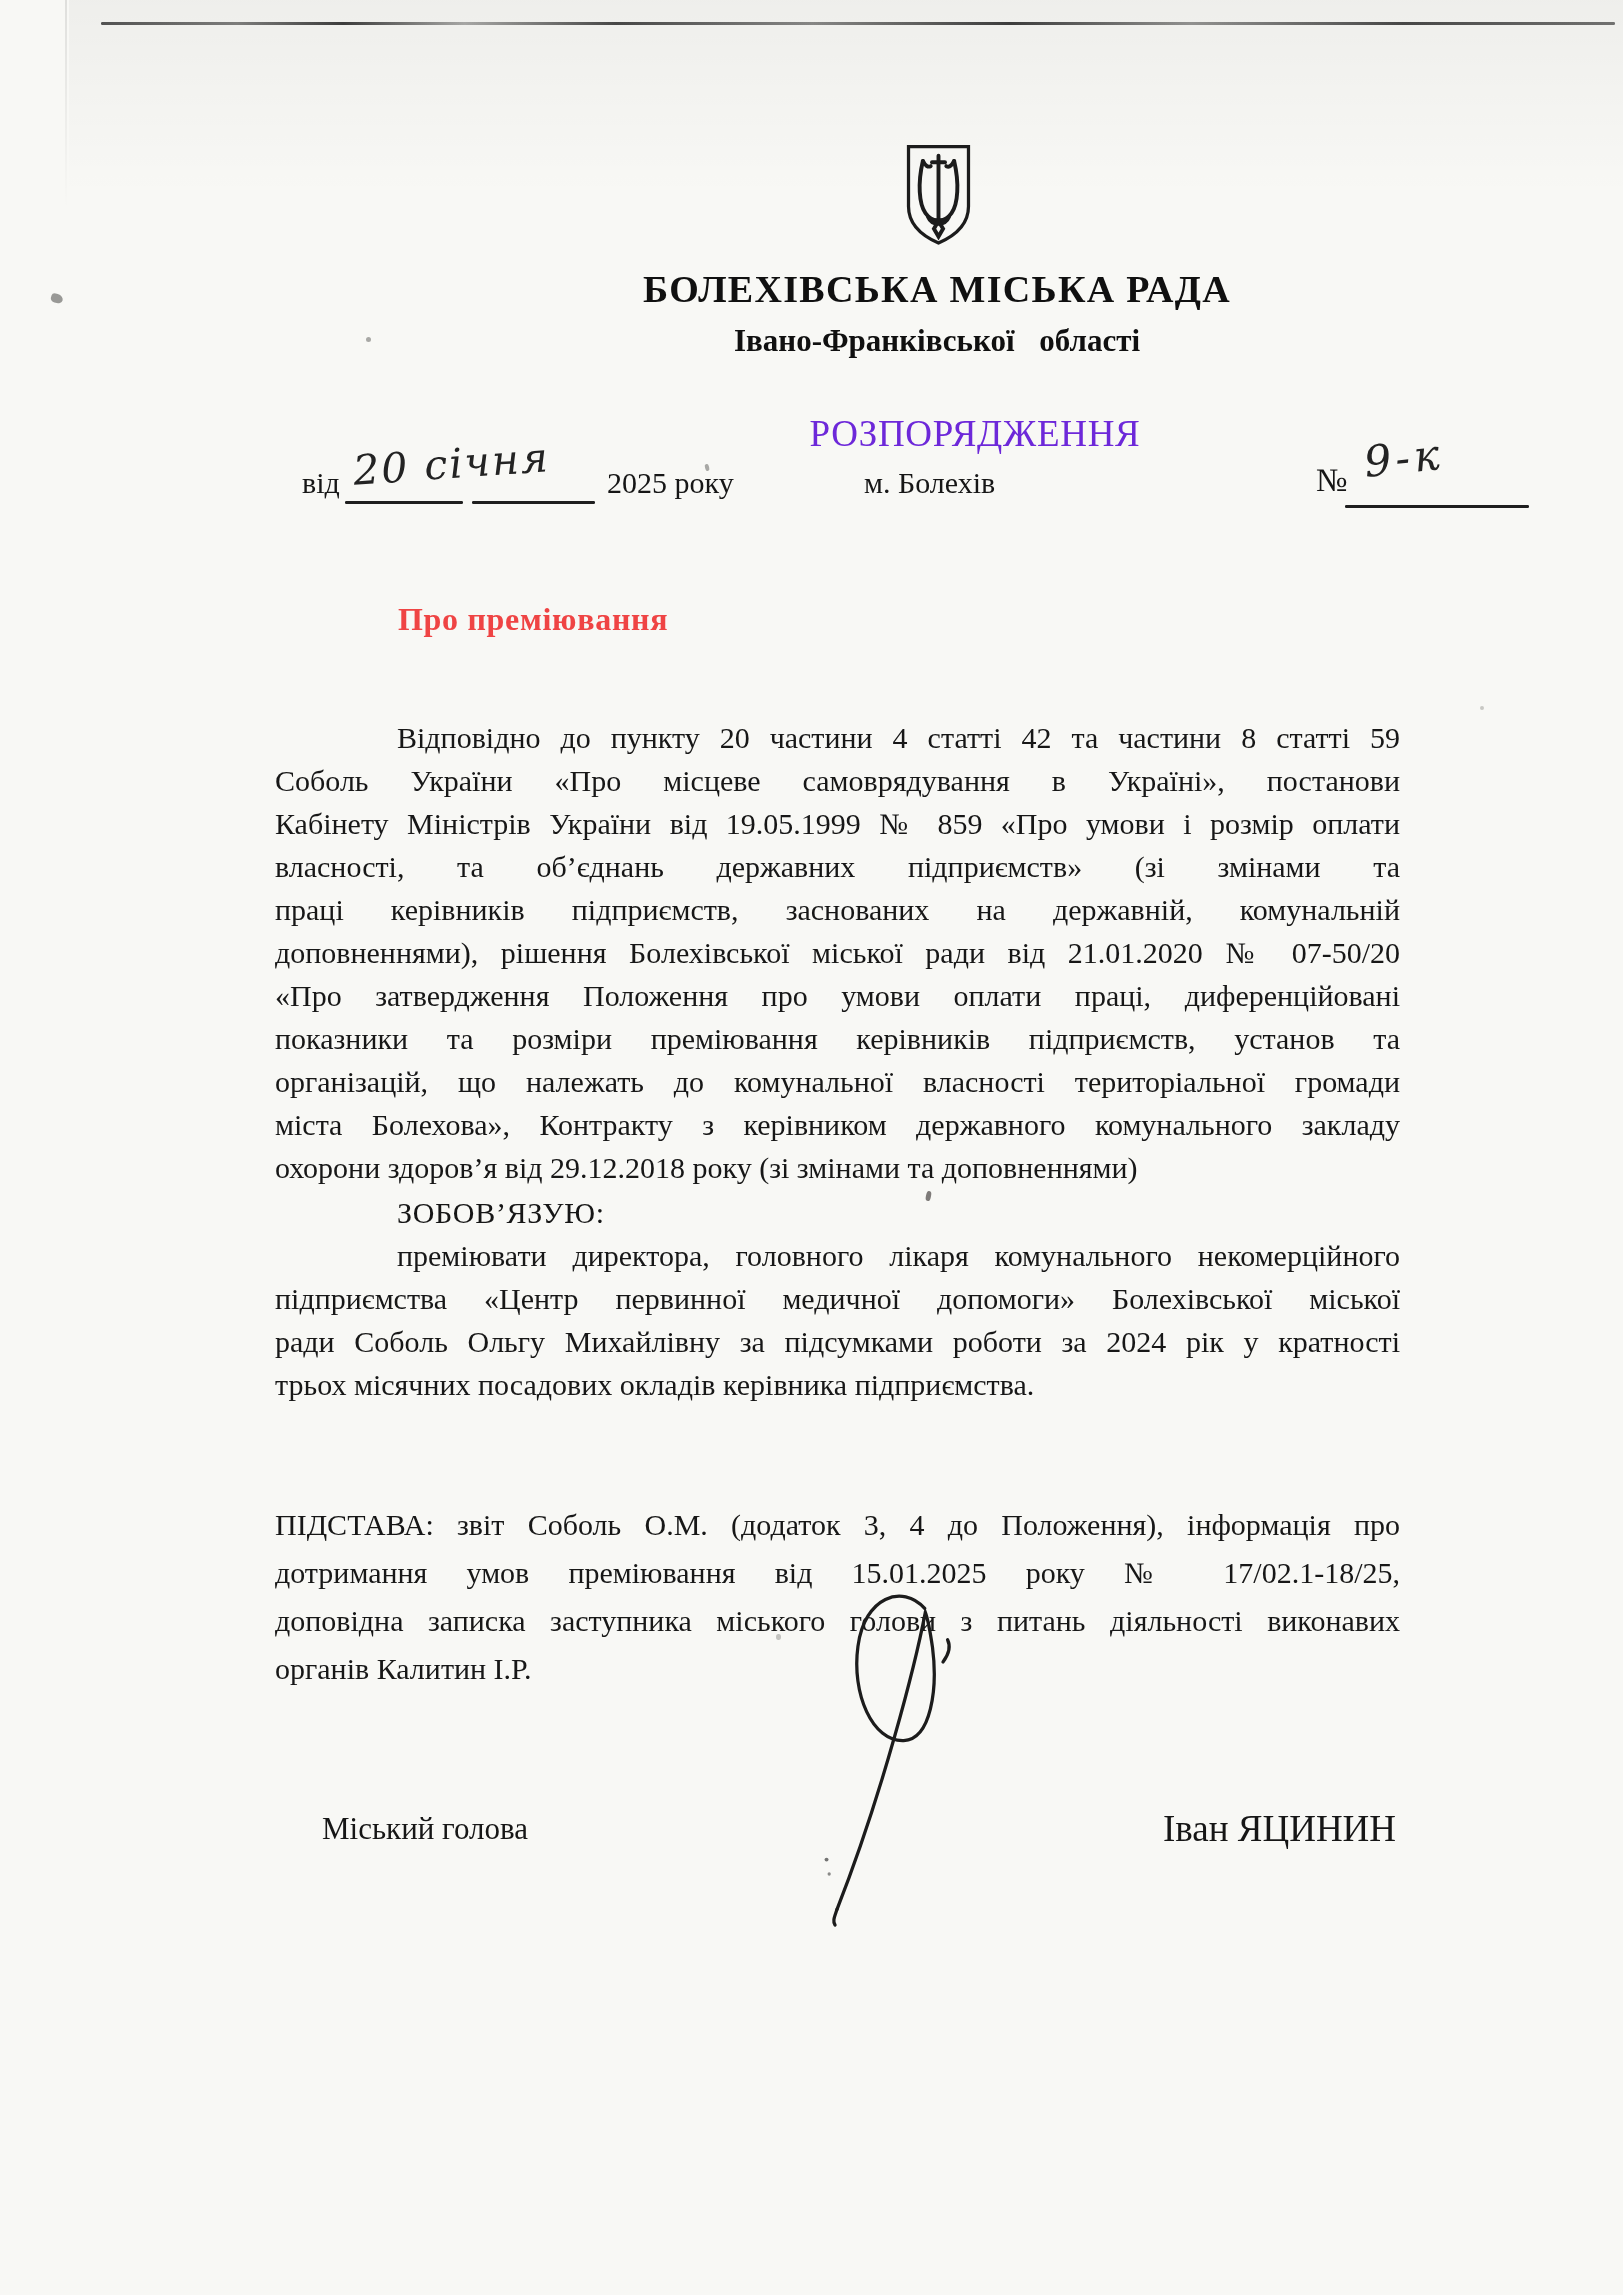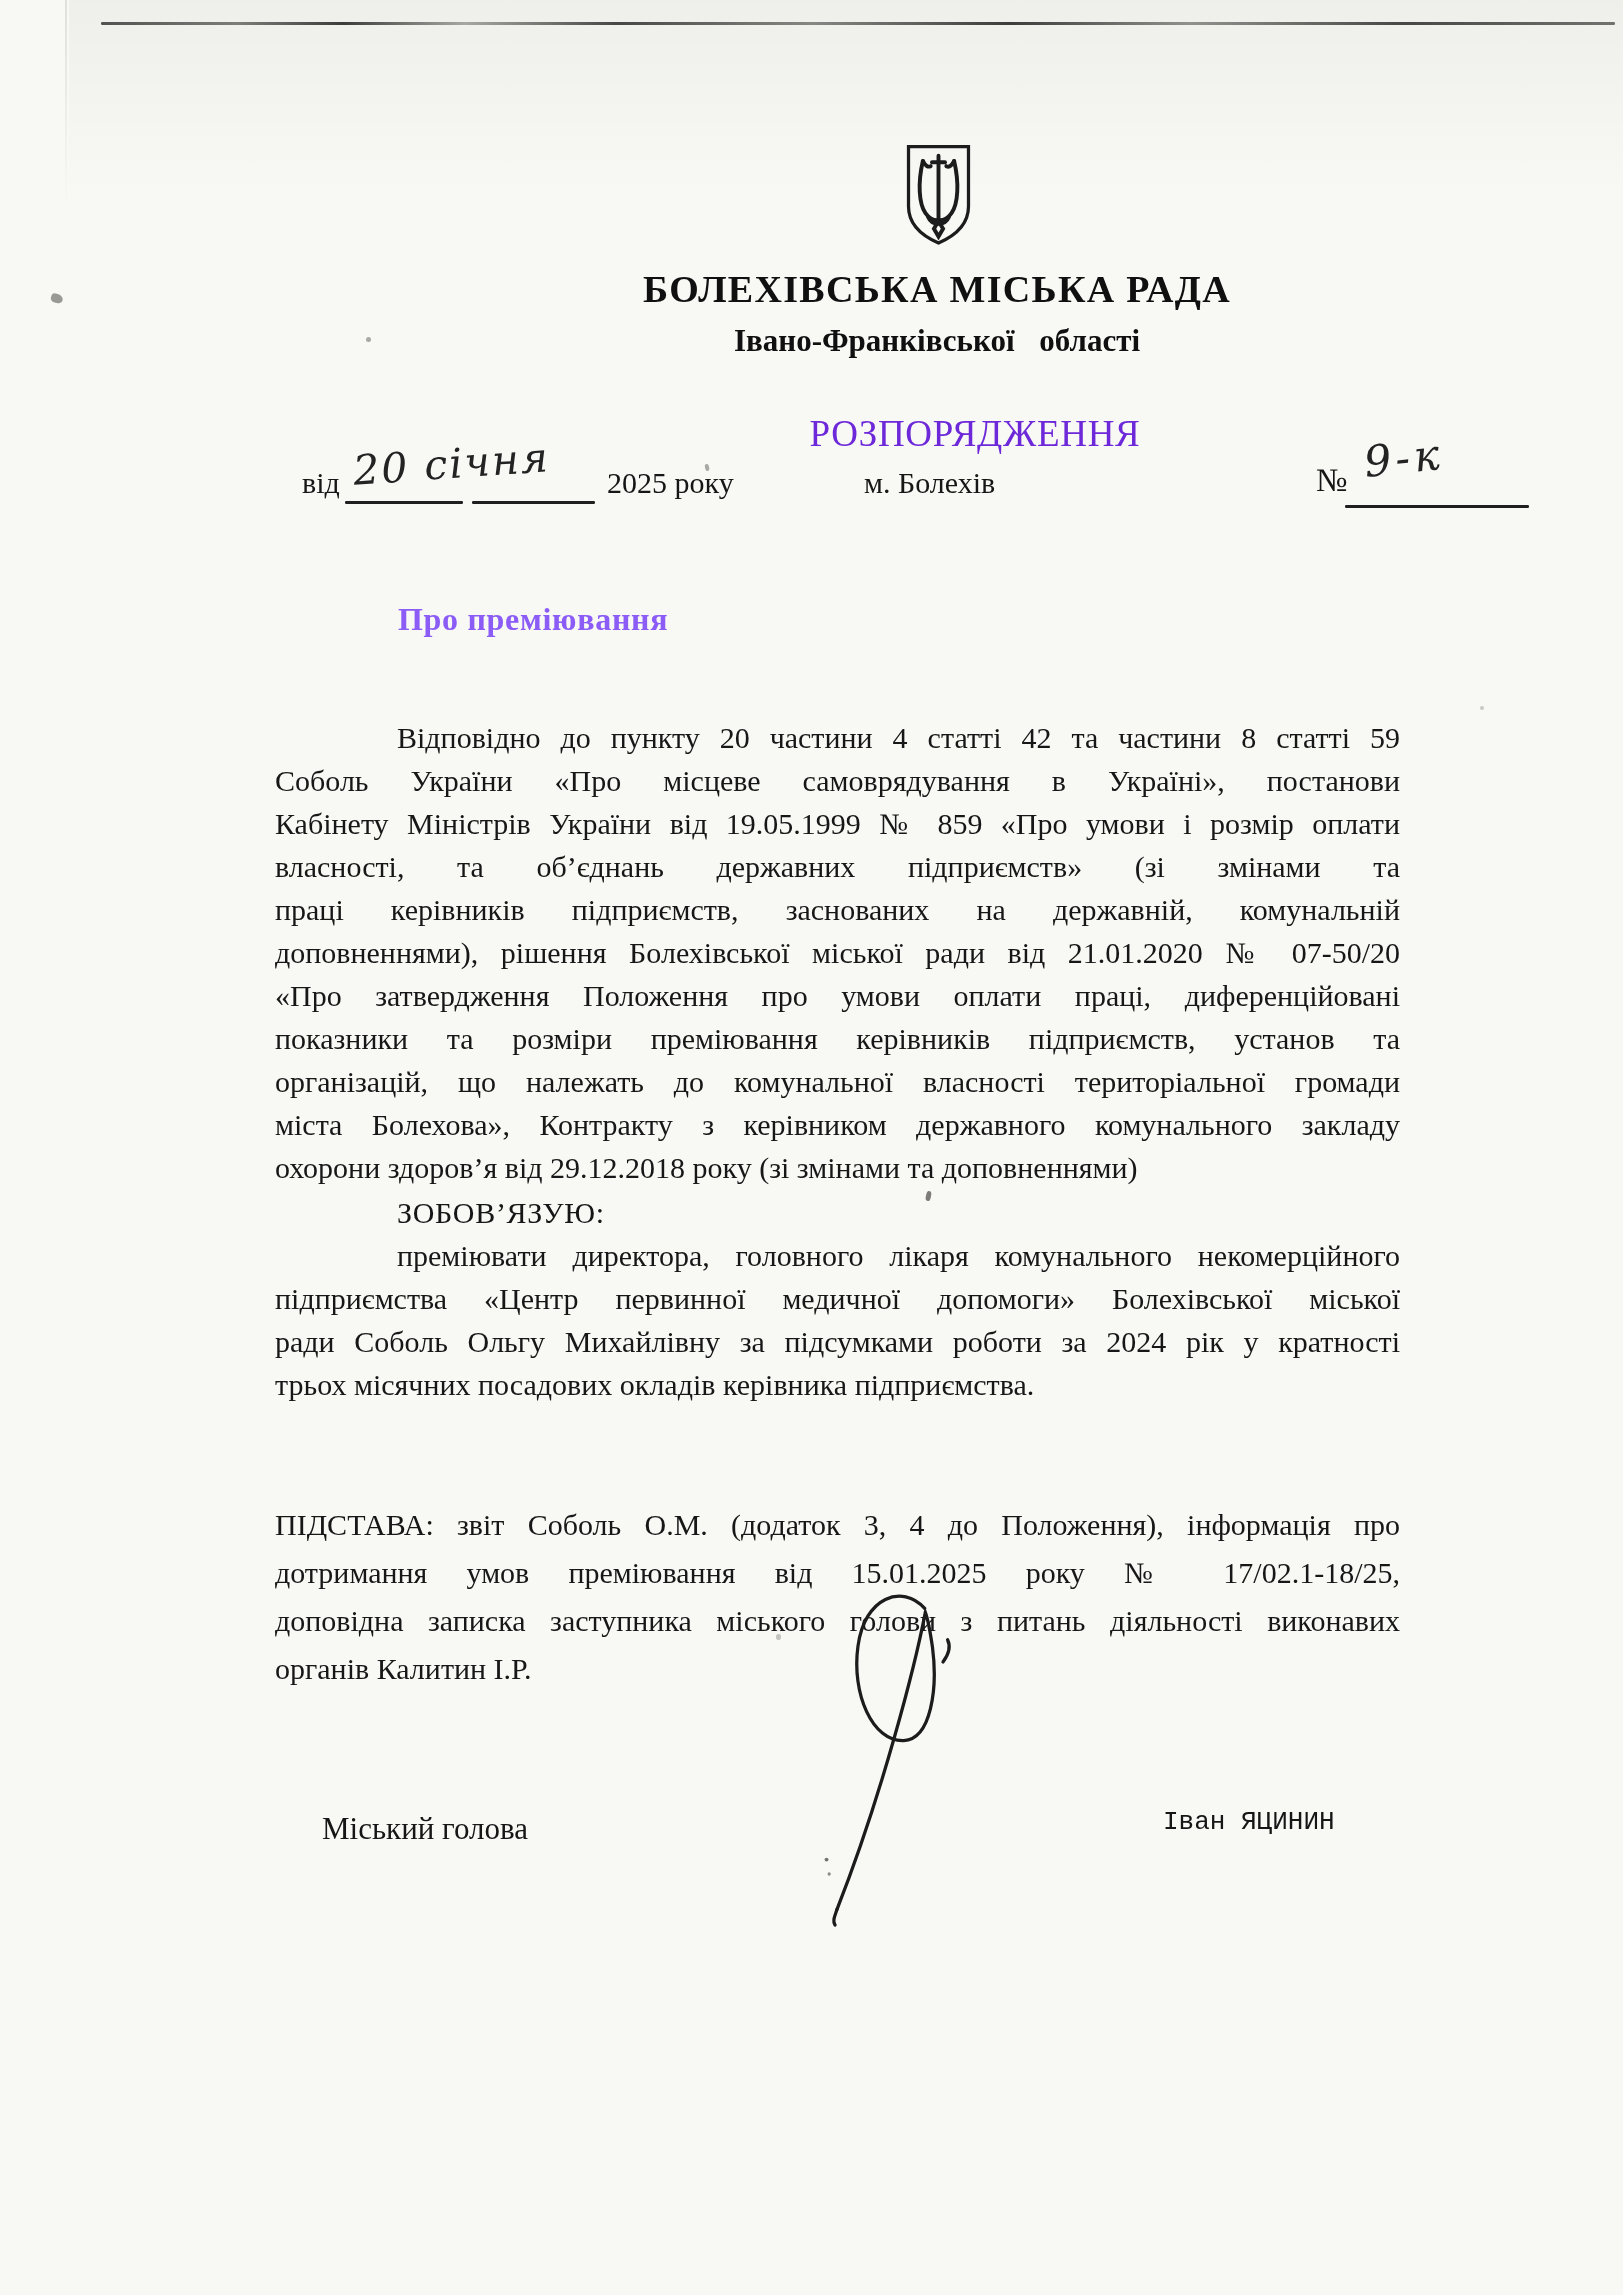--- a/index.html
+++ b/index.html
@@ -75,37 +75,37 @@
     transform:rotate(-6deg);
   }
   .u-line{position:absolute;height:2.6px;background:#1f1f1f;border-radius:1.3px;}
   .u-date1{left:345px;top:501px;width:118px;}
   .u-date2{left:472px;top:501px;width:123px;}
   .u-num{left:1345px;top:505px;width:184px;}
 
   
   .subject{
     position:absolute;left:398px;top:601px;
-    font-size:32px;font-weight:bold;letter-spacing:0.7px;white-space:nowrap;color:#8b5cf6;
+    font-size:32px;font-weight:bold;letter-spacing:0.7px;white-space:nowrap;color:#ef4444;
   }
   .para{position:absolute;left:275px;width:1125px;font-size:30px;color:#171717;}
   .p1{top:716px;line-height:43px;}
   .obligate{
     position:absolute;left:275px;top:1191px;width:1125px;
     font-size:30px;line-height:43px;text-indent:122px;letter-spacing:0.7px;
   }
   .p2{top:1234px;line-height:43px;}
   .basis{top:1501px;line-height:48px;}
   .body-line{text-align:justify;text-align-last:justify;}
   .body-line.last{text-align-last:left;}
   .body-line.indent{text-indent:122px;}
 
   
   .foot-left{position:absolute;left:280px;top:1811px;font-size:31px;white-space:nowrap;margin-left:42px;}
-  .foot-right{position:absolute;left:1163px;top:1807px;font-size:26px;white-space:nowrap;font-family:Liberation Mono, monospace;}
+  .foot-right{position:absolute;left:1163px;top:1807px;font-size:37px;white-space:nowrap;}
   .signature{position:absolute;left:803px;top:1582px;width:157px;height:357px;}
 </style>
 </head>
 <body>
 
 <div class="page">
 
   <div class="scan-top-line"></div>
   <div class="scan-edge-vline"></div>
   <div class="scan-shade"></div>

